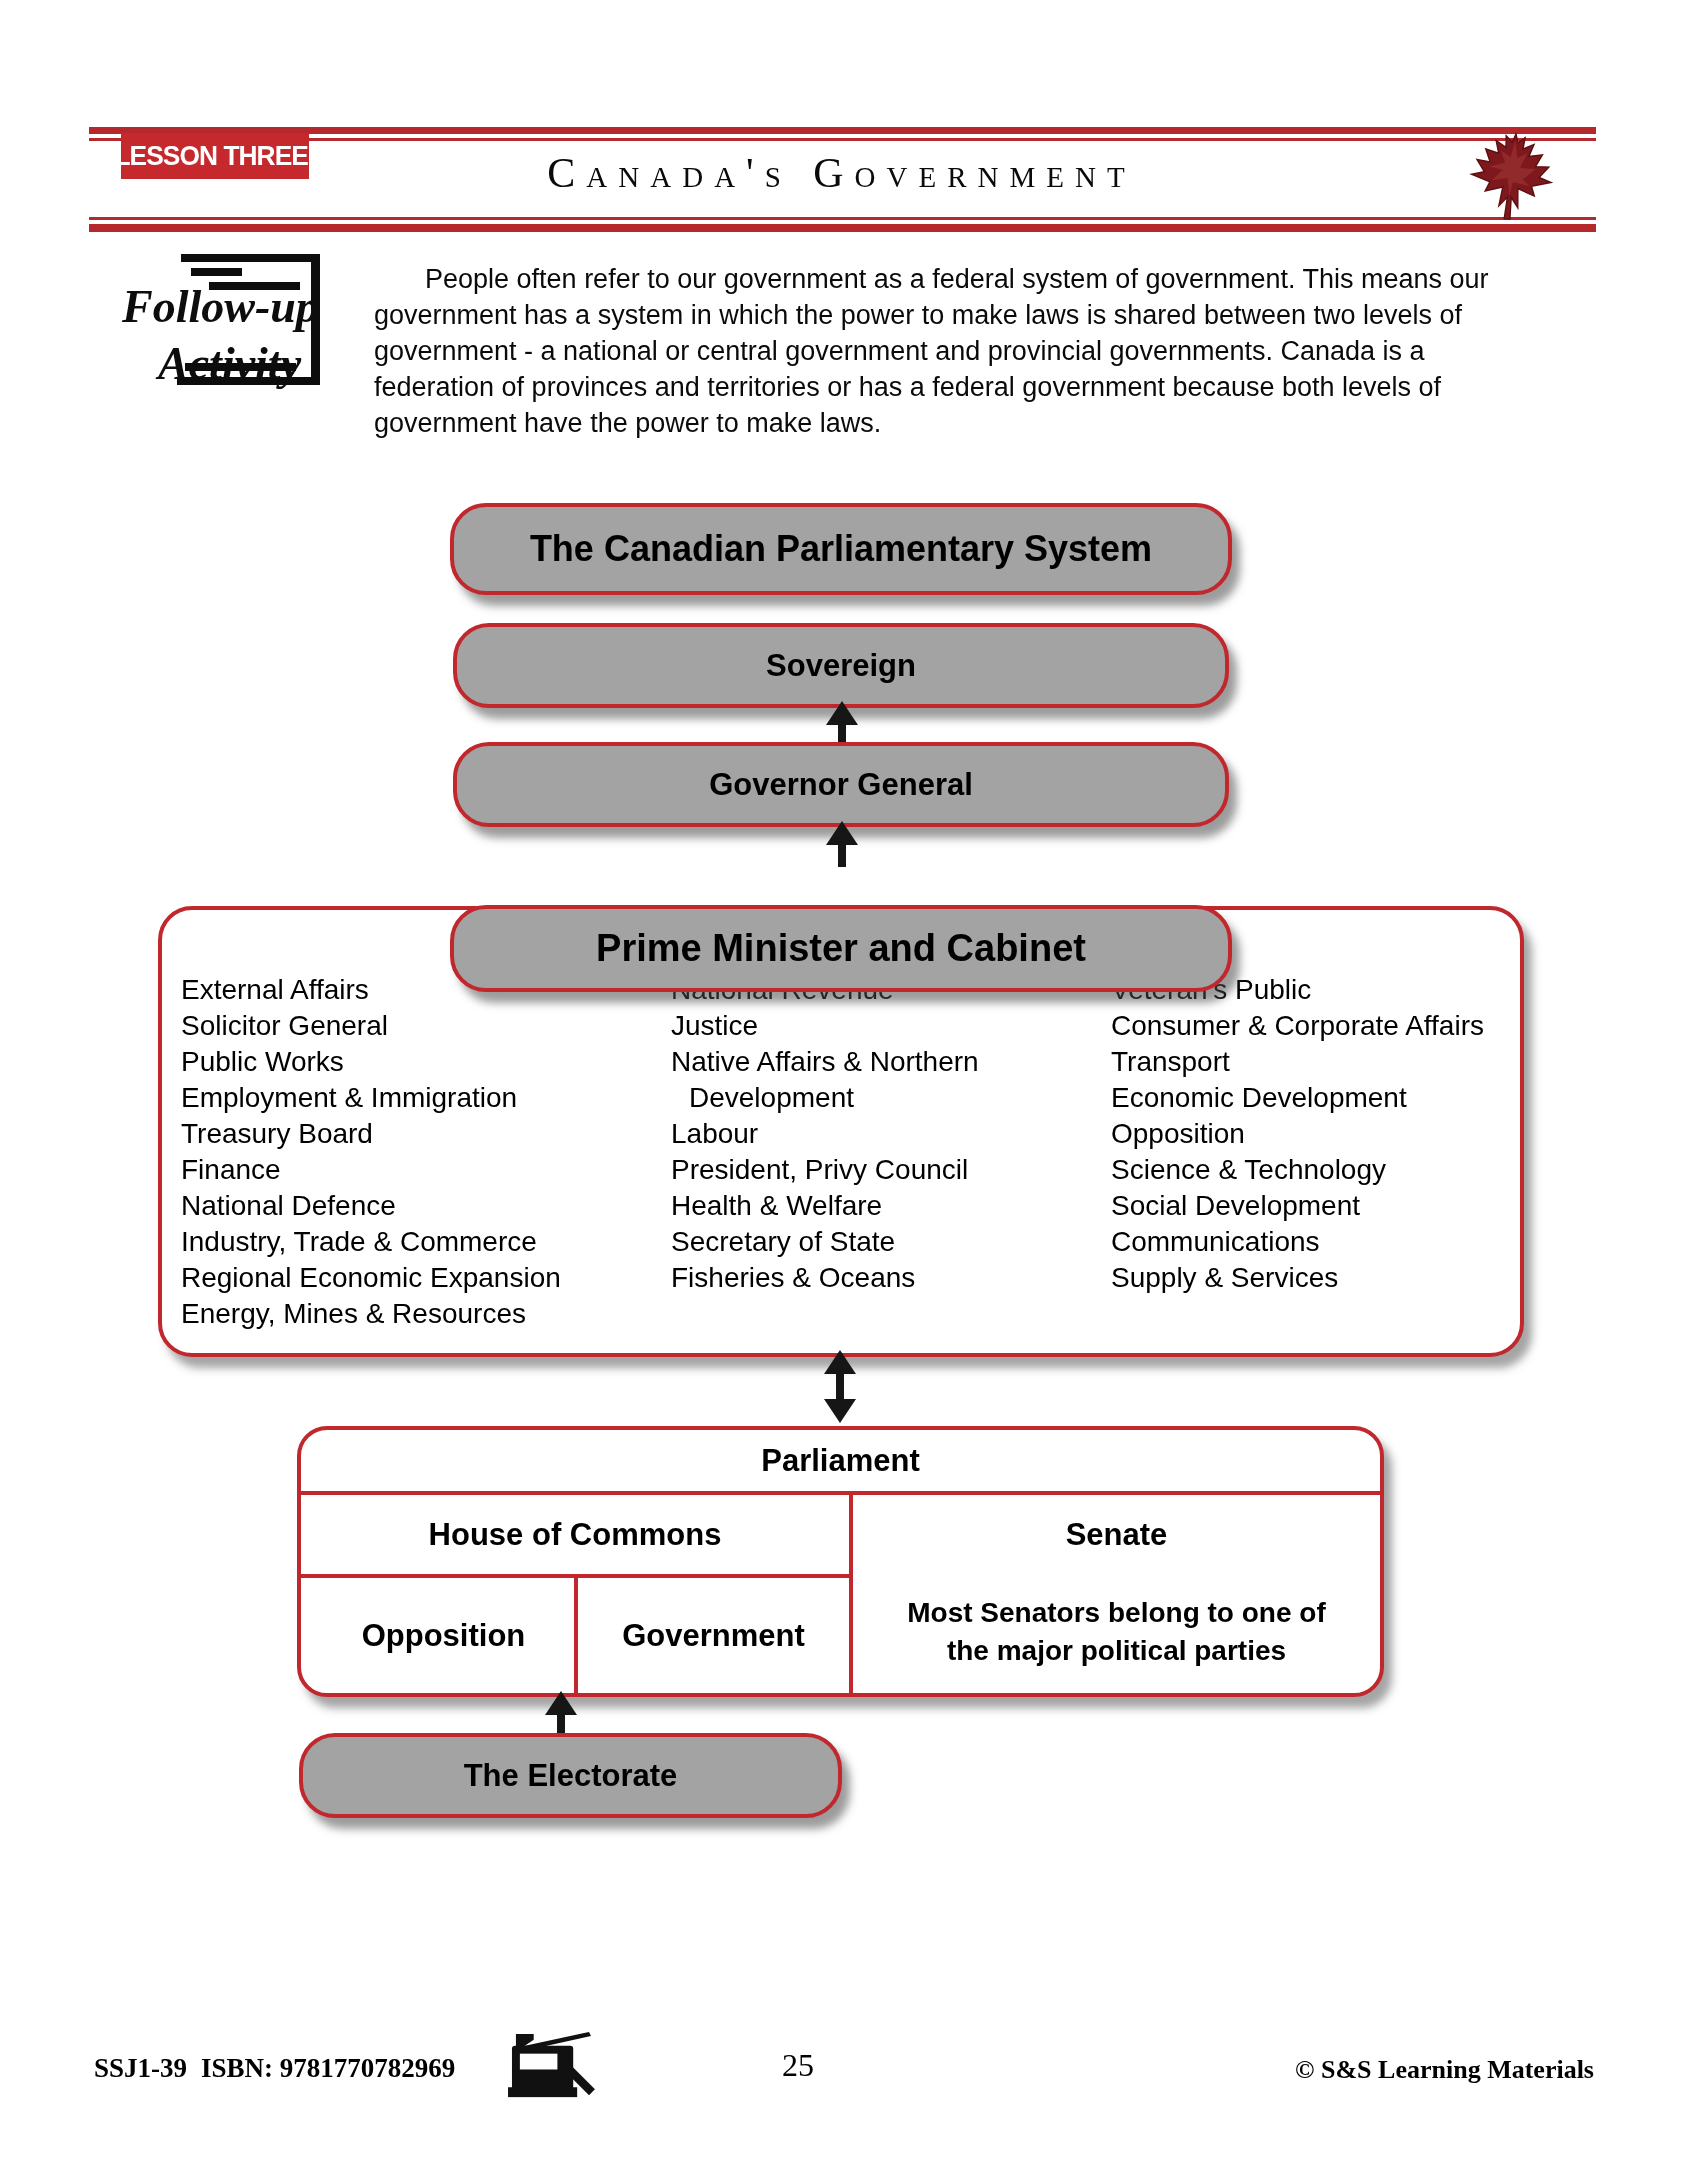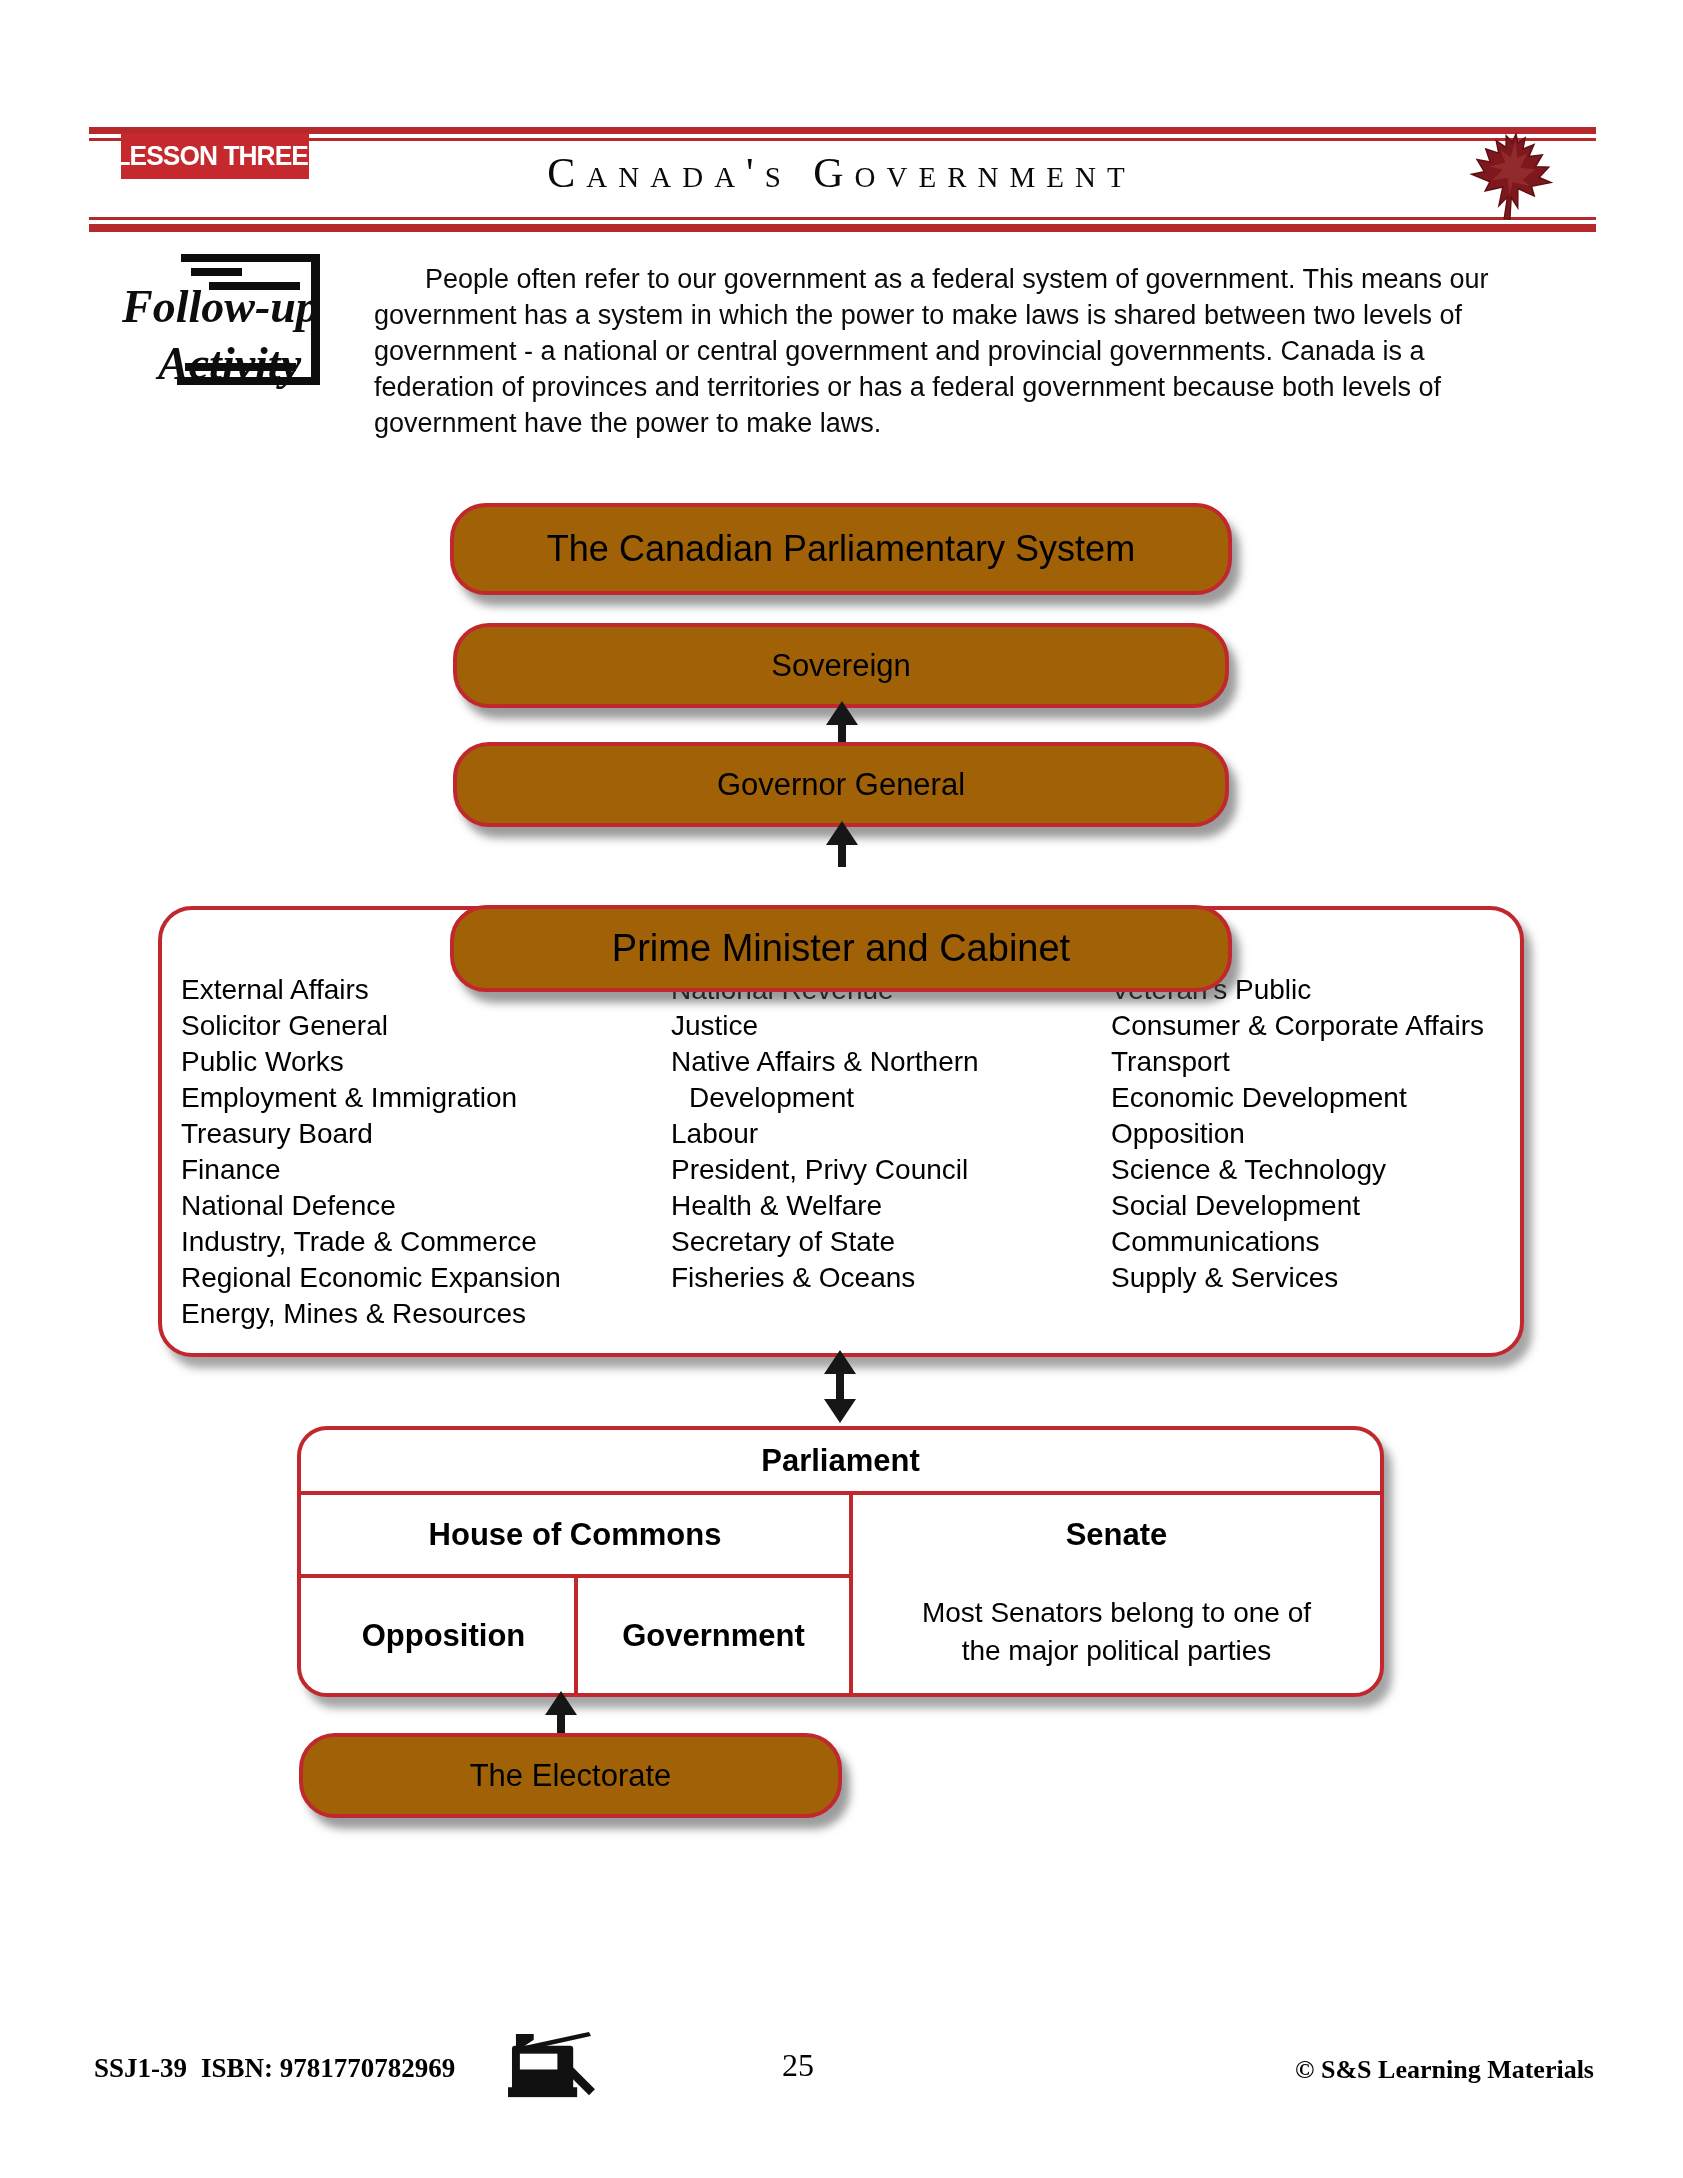--- a/index.html
+++ b/index.html
@@ -37,24 +37,24 @@
   .badge .t2{left:44px;top:97px;font-size:46px;}
 
   
   .intro{
     position:absolute;left:374px;top:261px;width:1129px;
     font-size:27px;line-height:36px;text-indent:51px;color:#0a0a0a;
   }
 
   
   .rbox{
-    position:absolute;background:#a16207;border:4px solid #c0282d;border-radius:36px;
+    position:absolute;background:#a3a3a3;border:4px solid #c0282d;border-radius:36px;
     box-shadow:8px 11px 8px rgba(75,75,75,.55);
     display:flex;align-items:center;justify-content:center;
-    font-weight:normal;color:#000;text-align:center;
+    font-weight:bold;color:#000;text-align:center;
   }
   .box-title{left:450px;top:503px;width:774px;height:84px;font-size:36px;z-index:3;}
   .box-sov{left:453px;top:623px;width:768px;height:77px;font-size:31px;}
   .box-gg{left:453px;top:742px;width:768px;height:77px;font-size:31px;}
   .box-pm{left:450px;top:905px;width:774px;height:79px;font-size:38px;z-index:3;}
   .box-min{
     position:absolute;left:158px;top:906px;width:1358px;height:443px;
     background:#fff;border:4px solid #c0282d;border-radius:34px;
     box-shadow:8px 11px 8px rgba(75,75,75,.5);z-index:1;
   }
@@ -93,21 +93,21 @@
   .parl-body{flex:1;display:flex;}
   .parl-left{width:548px;flex:none;border-right:4px solid #c0282d;display:flex;flex-direction:column;}
   .parl-hoc{height:79px;border-bottom:4px solid #c0282d;flex:none;}
   .parl-lb{flex:1;display:flex;margin-left:12px;}
   .parl-opp{width:261px;flex:none;border-right:4px solid #c0282d;}
   .parl-gov{flex:1;}
   .parl-right{flex:1;display:flex;flex-direction:column;gap:11px;}
   .parl-sen{height:79px;flex:none;}
   .parl-note{
     flex:1;display:flex;align-items:center;justify-content:center;
-    font-size:28px;line-height:38px;font-weight:normal;text-align:center;
+    font-size:28px;line-height:38px;font-weight:bold;text-align:center;
     padding:0 50px 14px 50px;
   }
   .box-elect{left:299px;top:1733px;width:535px;height:77px;font-size:31px;}
 
   
   .footer-left{
     position:absolute;left:94px;top:2053px;
     font-family:"Liberation Serif",serif;font-weight:bold;font-size:27px;white-space:nowrap;
   }
   .footer-left .gap{display:inline-block;width:14px;}

